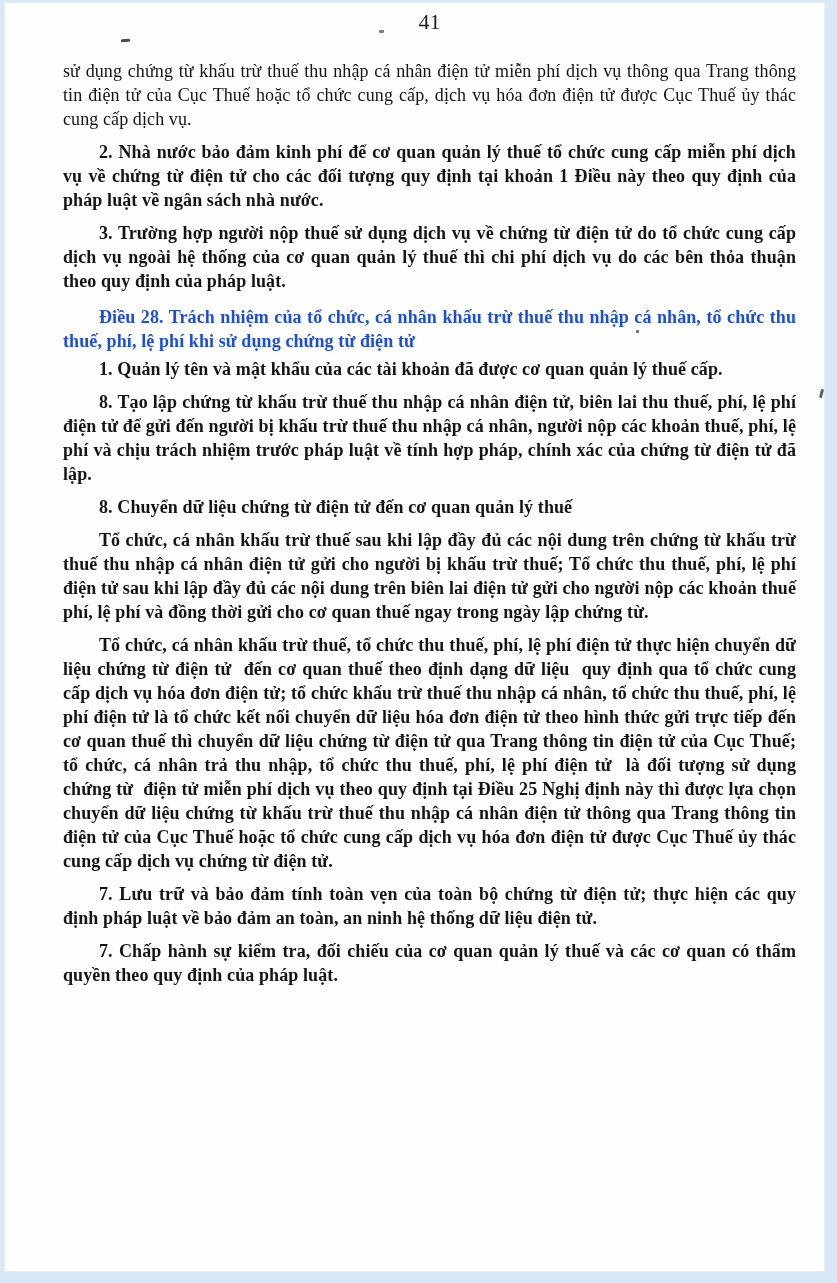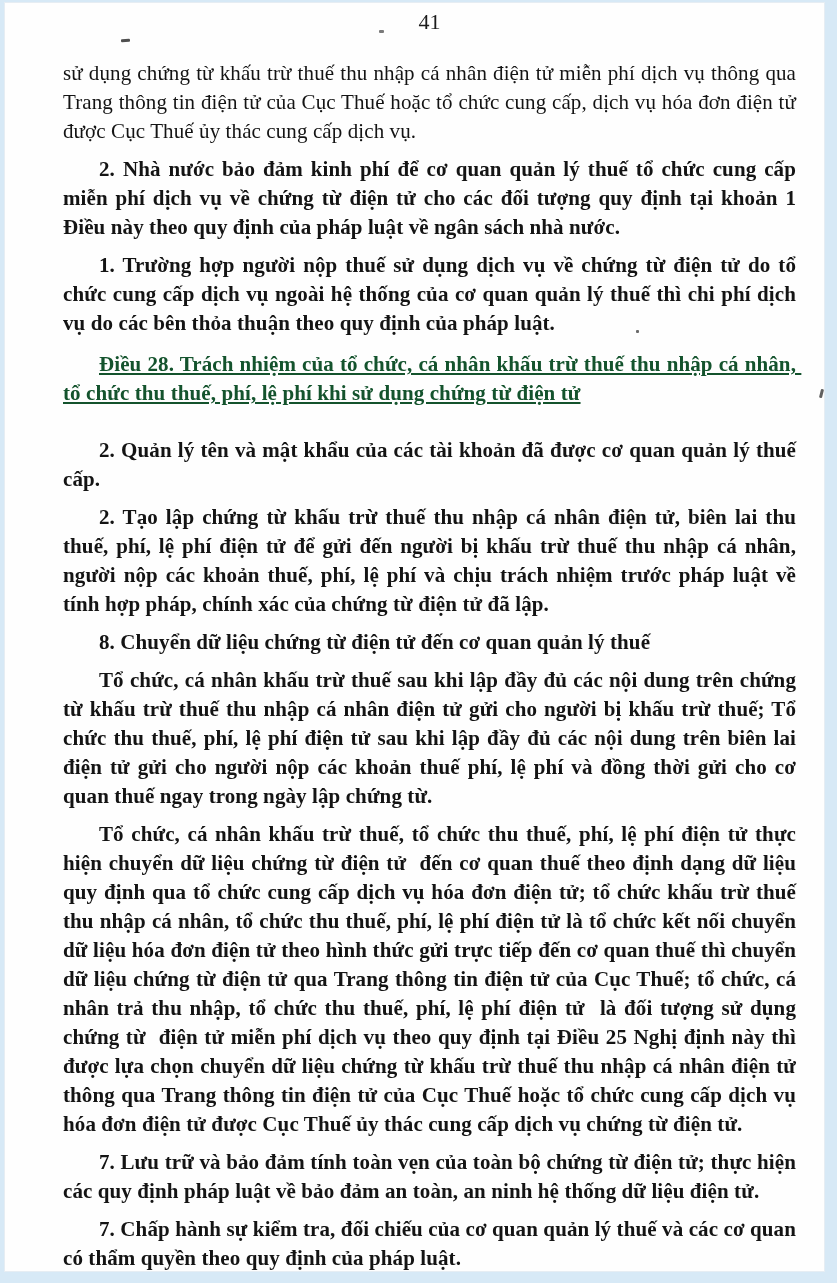--- a/index.html
+++ b/index.html
@@ -27,62 +27,61 @@
   .content {
     padding: 4px 28px 0 58px;
   }
   .page-number {
     text-align: center;
     font-size: 22px;
     color: #1b1b1b;
     margin: 2px 0 24px 0;
   }
   .para {
-    font-size: 21px;
-    line-height: 29px;
+    font-size: 18px;
+    line-height: 24px;
     color: #141414;
     text-align: justify;
     margin: 0 0 9px 0;
     white-space: pre-wrap;
     letter-spacing: 0.1px;
   }
   .para.indent {
     text-indent: 36px;
     font-weight: bold;
   }
   .para.heading {
     font-weight: bold;
-    color: #14532d;
+    color: #1d4ed8;
     margin-top: 12px;
-    margin-bottom: 28px;
-    text-decoration: underline;
+    margin-bottom: 4px;
   }
   .artifact {
     position: absolute;
     background: #5a5a5a;
     border-radius: 1px;
   }
   .artifact.a1 { left: 121px; top: 39px; width: 9px; height: 3px; transform: rotate(-4deg); background:#4f4f4f; }
   .artifact.a2 { left: 379px; top: 30px; width: 5px; height: 3px; background:#7a7a7a; }
   .artifact.a3 { left: 636px; top: 330px; width: 3px; height: 3px; background:#6a6a6a; }
   .artifact.a4 { left: 820px; top: 389px; width: 3px; height: 9px; transform: rotate(14deg); background:#606060; }
 </style>
 </head>
 <body>
 
 <div class="page">
   <div class="content">
     <div class="page-number">41</div>
     <div>
         <p class="para body">sử dụng chứng từ khấu trừ thuế thu nhập cá nhân điện tử miễn phí dịch vụ thông qua Trang thông tin điện tử của Cục Thuế hoặc tổ chức cung cấp, dịch vụ hóa đơn điện tử được Cục Thuế ủy thác cung cấp dịch vụ.</p>
         <p class="para body indent">2. Nhà nước bảo đảm kinh phí để cơ quan quản lý thuế tổ chức cung cấp miễn phí dịch vụ về chứng từ điện tử cho các đối tượng quy định tại khoản 1 Điều này theo quy định của pháp luật về ngân sách nhà nước.</p>
-        <p class="para body indent">1. Trường hợp người nộp thuế sử dụng dịch vụ về chứng từ điện tử do tổ chức cung cấp dịch vụ ngoài hệ thống của cơ quan quản lý thuế thì chi phí dịch vụ do các bên thỏa thuận theo quy định của pháp luật.</p>
+        <p class="para body indent">3. Trường hợp người nộp thuế sử dụng dịch vụ về chứng từ điện tử do tổ chức cung cấp dịch vụ ngoài hệ thống của cơ quan quản lý thuế thì chi phí dịch vụ do các bên thỏa thuận theo quy định của pháp luật.</p>
         <p class="para heading indent">Điều 28. Trách nhiệm của tổ chức, cá nhân khấu trừ thuế thu nhập cá nhân, tổ chức thu thuế, phí, lệ phí khi sử dụng chứng từ điện tử</p>
-        <p class="para body indent">2. Quản lý tên và mật khẩu của các tài khoản đã được cơ quan quản lý thuế cấp.</p>
-        <p class="para body indent">2. Tạo lập chứng từ khấu trừ thuế thu nhập cá nhân điện tử, biên lai thu thuế, phí, lệ phí điện tử để gửi đến người bị khấu trừ thuế thu nhập cá nhân, người nộp các khoản thuế, phí, lệ phí và chịu trách nhiệm trước pháp luật về tính hợp pháp, chính xác của chứng từ điện tử đã lập.</p>
+        <p class="para body indent">1. Quản lý tên và mật khẩu của các tài khoản đã được cơ quan quản lý thuế cấp.</p>
+        <p class="para body indent">8. Tạo lập chứng từ khấu trừ thuế thu nhập cá nhân điện tử, biên lai thu thuế, phí, lệ phí điện tử để gửi đến người bị khấu trừ thuế thu nhập cá nhân, người nộp các khoản thuế, phí, lệ phí và chịu trách nhiệm trước pháp luật về tính hợp pháp, chính xác của chứng từ điện tử đã lập.</p>
         <p class="para body indent">8. Chuyển dữ liệu chứng từ điện tử đến cơ quan quản lý thuế</p>
         <p class="para body indent">Tổ chức, cá nhân khấu trừ thuế sau khi lập đầy đủ các nội dung trên chứng từ khấu trừ thuế thu nhập cá nhân điện tử gửi cho người bị khấu trừ thuế; Tổ chức thu thuế, phí, lệ phí điện tử sau khi lập đầy đủ các nội dung trên biên lai điện tử gửi cho người nộp các khoản thuế phí, lệ phí và đồng thời gửi cho cơ quan thuế ngay trong ngày lập chứng từ.</p>
         <p class="para body indent">Tổ chức, cá nhân khấu trừ thuế, tổ chức thu thuế, phí, lệ phí điện tử thực hiện chuyển dữ liệu chứng từ điện tử  đến cơ quan thuế theo định dạng dữ liệu  quy định qua tổ chức cung cấp dịch vụ hóa đơn điện tử; tổ chức khấu trừ thuế thu nhập cá nhân, tổ chức thu thuế, phí, lệ phí điện tử là tổ chức kết nối chuyển dữ liệu hóa đơn điện tử theo hình thức gửi trực tiếp đến cơ quan thuế thì chuyển dữ liệu chứng từ điện tử qua Trang thông tin điện tử của Cục Thuế; tổ chức, cá nhân trả thu nhập, tổ chức thu thuế, phí, lệ phí điện tử  là đối tượng sử dụng chứng từ  điện tử miễn phí dịch vụ theo quy định tại Điều 25 Nghị định này thì được lựa chọn chuyển dữ liệu chứng từ khấu trừ thuế thu nhập cá nhân điện tử thông qua Trang thông tin điện tử của Cục Thuế hoặc tổ chức cung cấp dịch vụ hóa đơn điện tử được Cục Thuế ủy thác cung cấp dịch vụ chứng từ điện tử.</p>
         <p class="para body indent">7. Lưu trữ và bảo đảm tính toàn vẹn của toàn bộ chứng từ điện tử; thực hiện các quy định pháp luật về bảo đảm an toàn, an ninh hệ thống dữ liệu điện tử.</p>
         <p class="para body indent">7. Chấp hành sự kiểm tra, đối chiếu của cơ quan quản lý thuế và các cơ quan có thẩm quyền theo quy định của pháp luật.</p>
       </div>
   </div>
 </div>
 
 <div class="artifact a1"></div>

